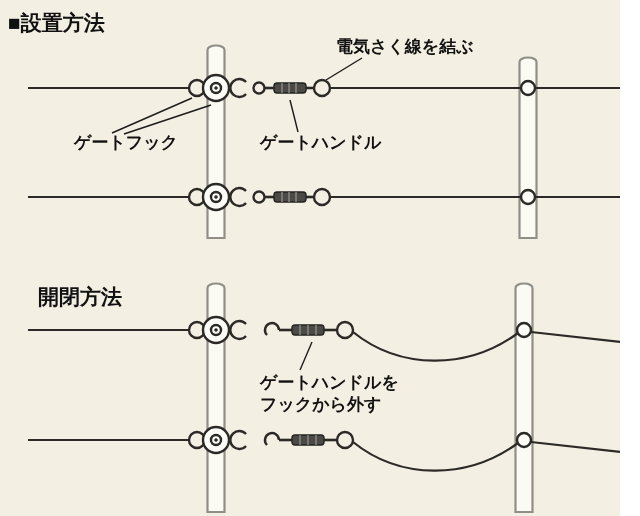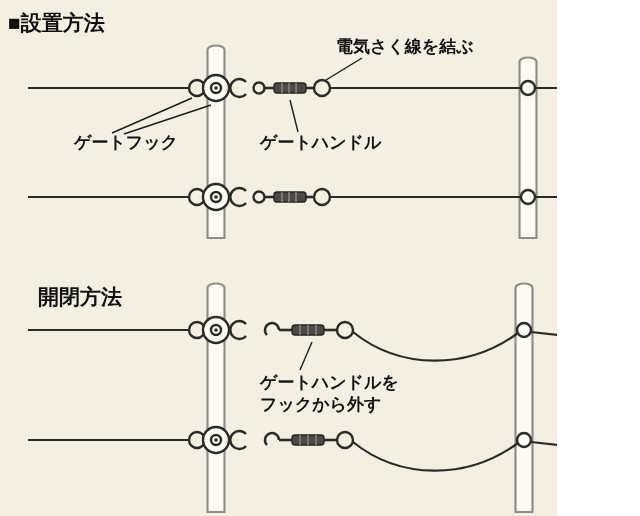--- a/index.html
+++ b/index.html
@@ -6,21 +6,21 @@
     --background:#f3efe2;
     --wire:#2b2a26;
     --pole-fill:#fbfaf3;
     --pole-stroke:#8f8f88;
     --insulator-fill:#fdfdf8;
     --handle-fill:#4b4a46;
   }
   html,body{margin:0;padding:0;}
   .screen{
     position:relative;
-    width:557px;height:516px;
+    width:620px;height:516px;
     background:var(--background);
     overflow:hidden;
   }
   svg{display:block;}
   .wire{stroke:var(--wire);stroke-width:2.2;fill:none;}
   .metal{stroke:var(--wire);stroke-width:2.4;fill:none;}
   .metal-white{stroke:var(--wire);stroke-width:2.4;fill:var(--insulator-fill);}
   .dot{fill:var(--wire);stroke:none;}
   .pole{fill:var(--pole-fill);stroke:var(--pole-stroke);stroke-width:2.2;}
   .grip{fill:var(--handle-fill);stroke:#23231f;stroke-width:1.4;}

